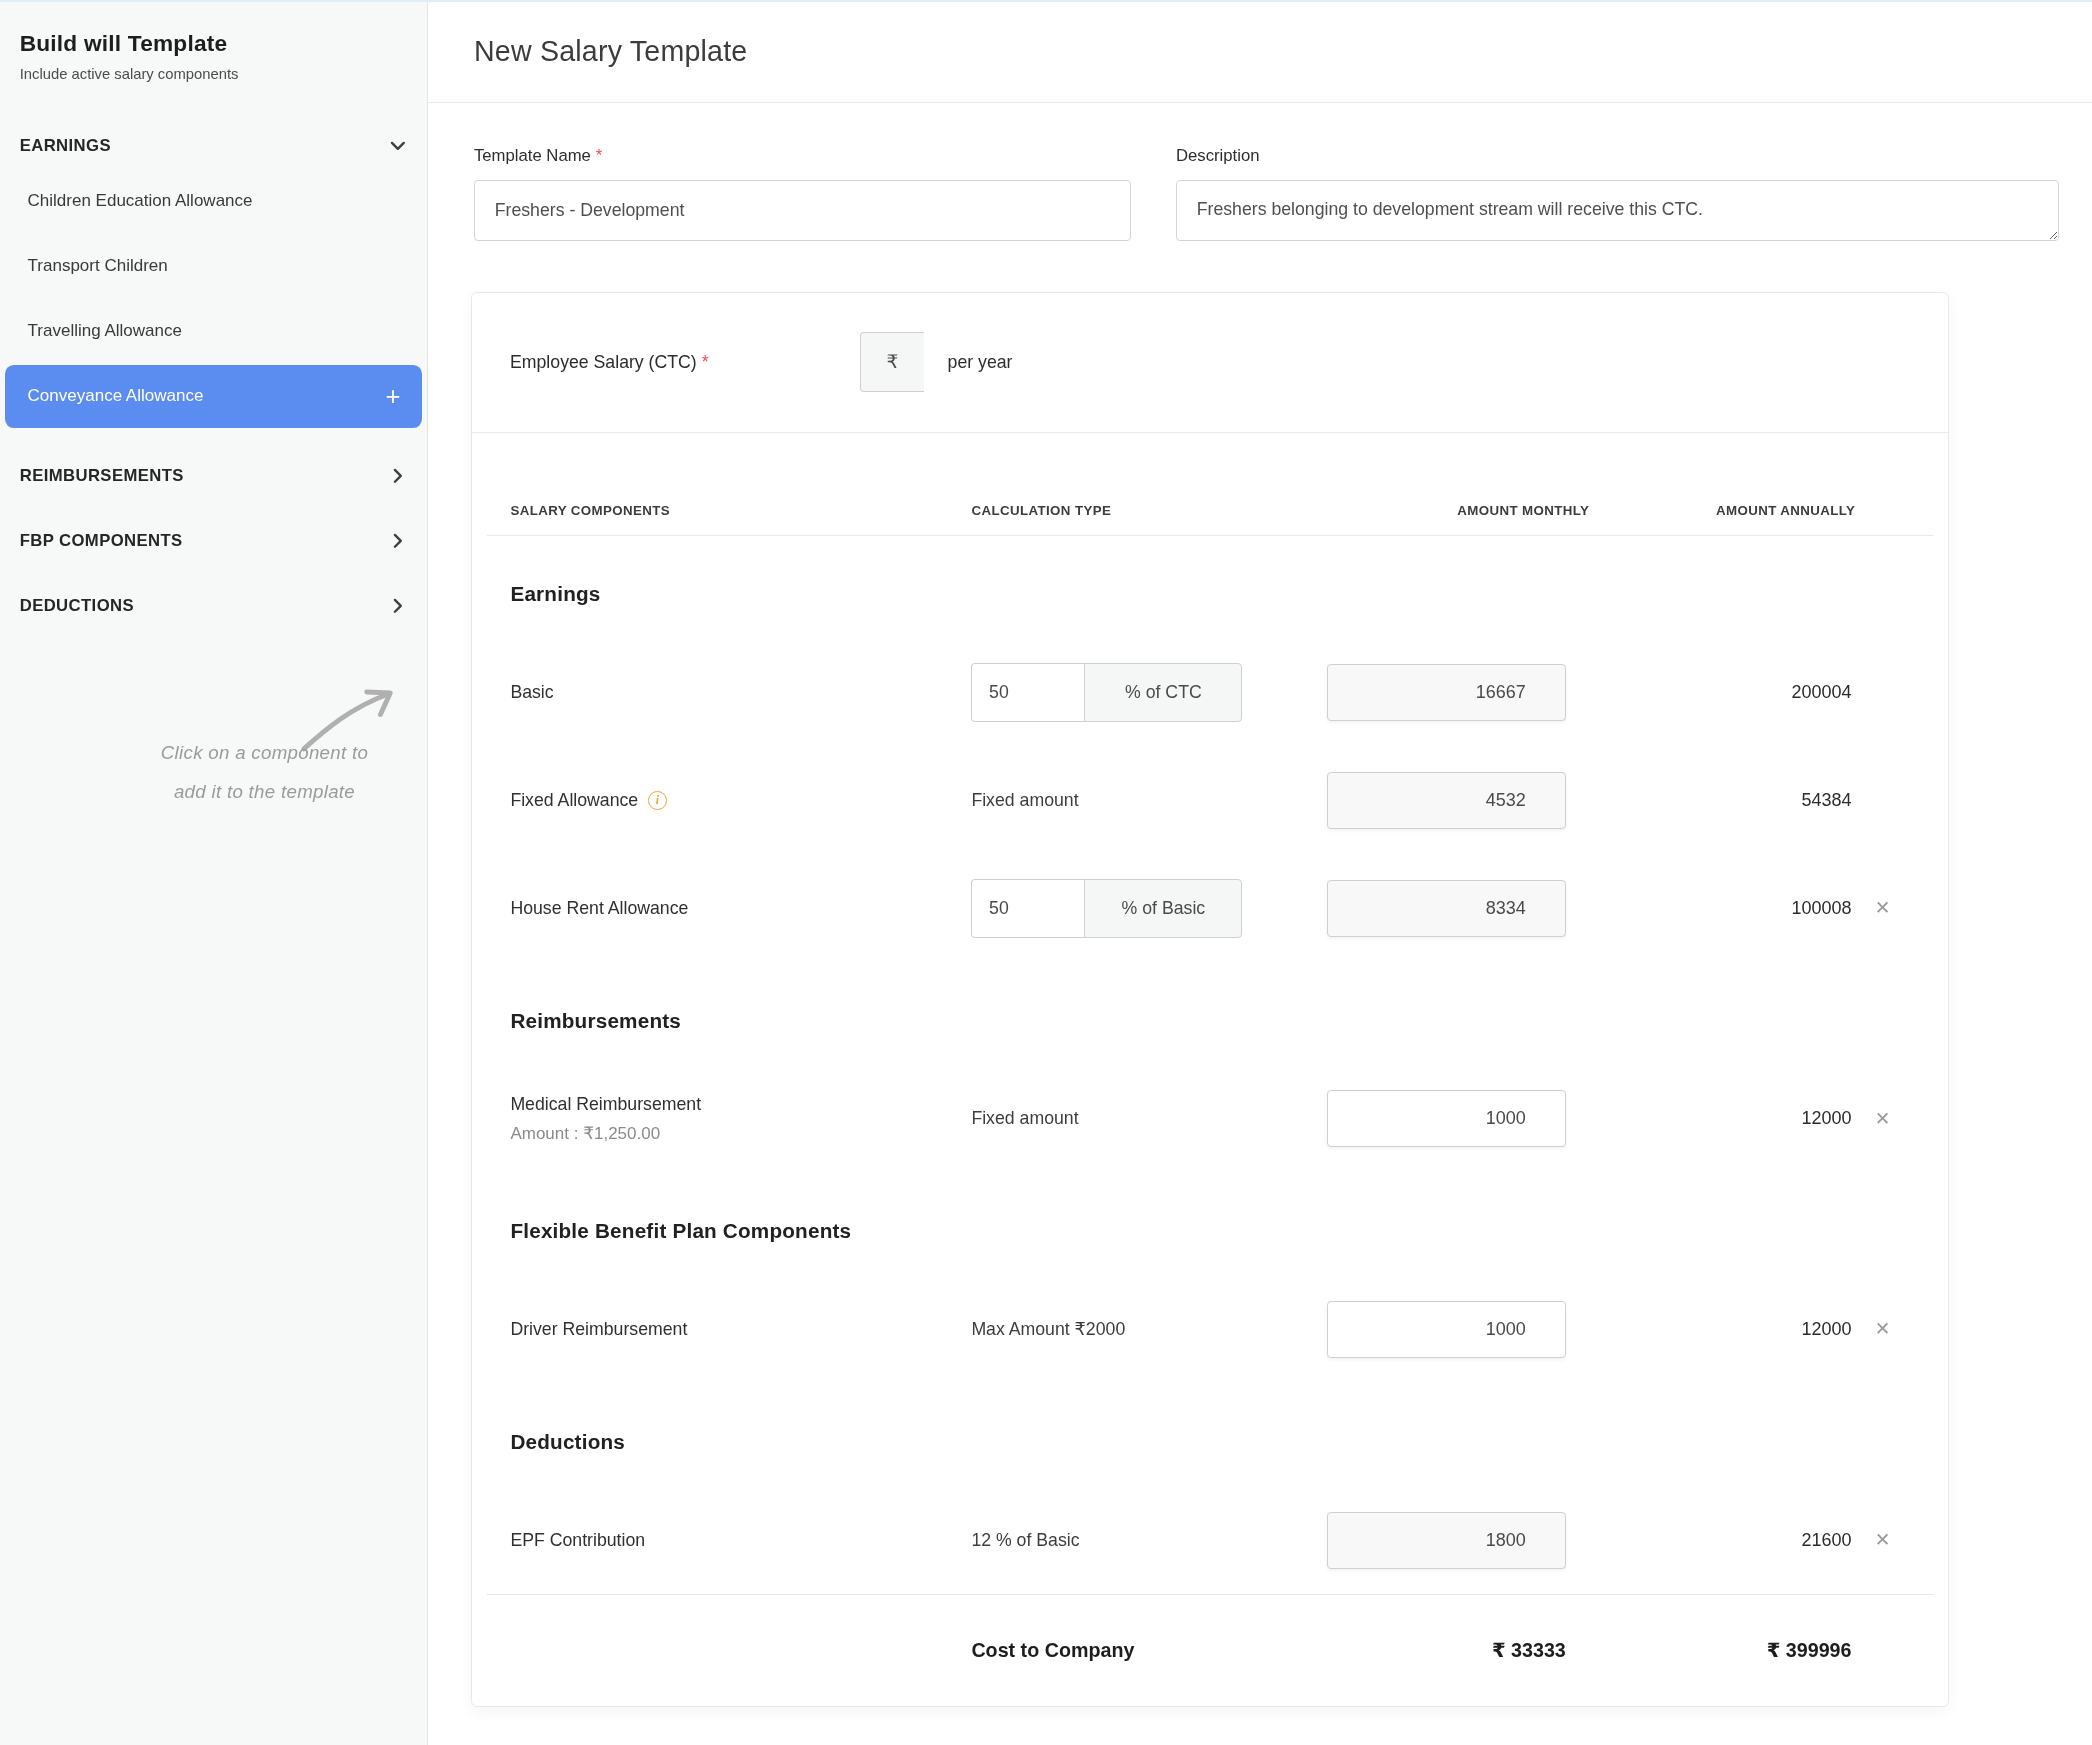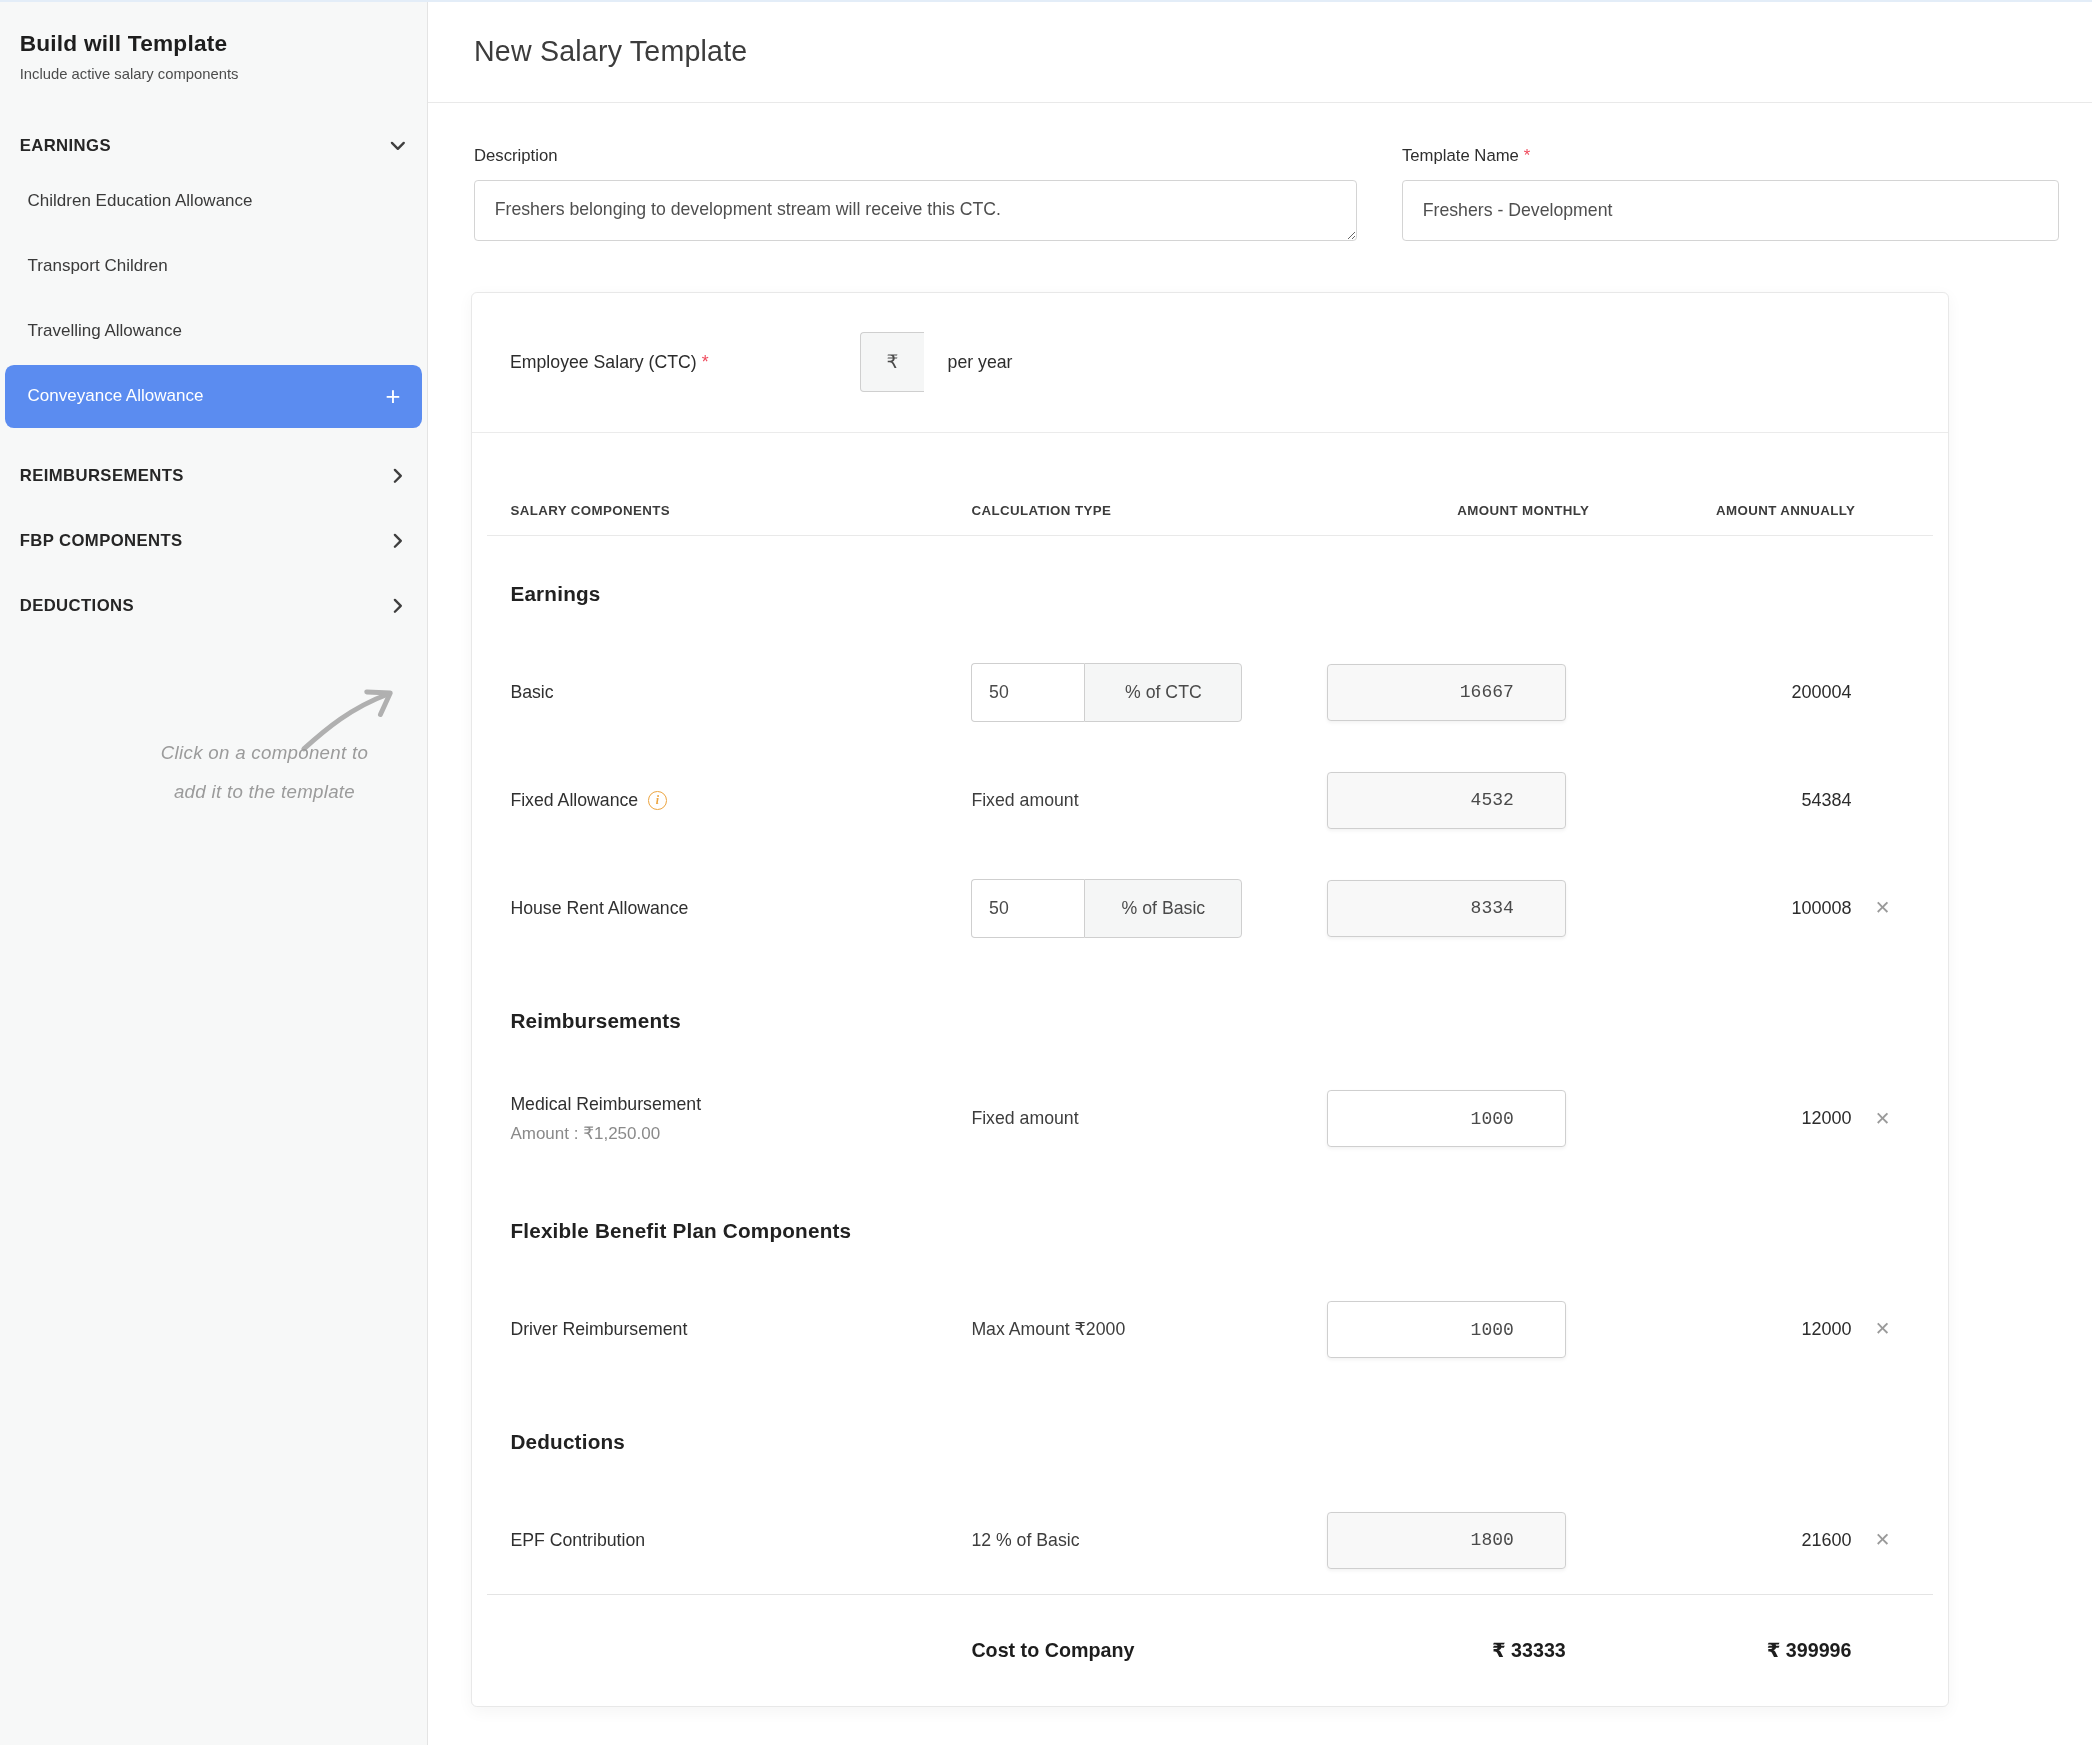--- a/index.html
+++ b/index.html
@@ -101,21 +101,21 @@
     width:113px; height:59px; border:1px solid #cfcfcf; border-right:none; border-radius:3.9px 0 0 3.9px;
     font-family:inherit; font-size:17.7px; color:#4a4a4a; padding-left:16.7px; outline:none;
   }
   .pct-addon{
     width:158px; height:59px; background:#f5f6f6; border:1px solid #cfcfcf; border-radius:0 3.9px 3.9px 0;
     display:flex; align-items:center; justify-content:center; font-size:17.7px; color:#4a4a4a;
   }
   .cmon{ display:flex; justify-content:flex-end; padding-right:23.6px;}
   .mon-input{
     width:239px; height:57px; border:1px solid #cfcfcf; border-radius:3.9px;
-    font-family:Liberation Mono, monospace; font-size:18px; color:#4a4a4a; text-align:right; padding-right:51px;
+    font-family:Liberation Sans, sans-serif; font-size:18px; color:#4a4a4a; text-align:right; padding-right:39px;
     background:#fff; outline:none; box-shadow:0 2px 3.9px rgba(0,0,0,.05);
   }
   .mon-input.ro{ background:#f8f8f8;}
   .cann{ text-align:right; font-size:18px; color:#2c2c2c; padding-right:3.9px;}
   .cdel{ display:flex; justify-content:center;}
   .xbtn{
     background:none; border:none; cursor:pointer; font-size:18.7px; color:#9a9a9a; line-height:1;
     width:31.5px; height:31.5px;
   }
   .tfoot-line{ border-bottom:1px solid #e4e4e4; margin-top:0;}
@@ -186,29 +186,29 @@
       <div class="line">add it to the template</div>
     </div>
   </aside>
 
   <main class="main">
     <div class="page-head">
       <h1 class="page-title">New Salary Template</h1>
     </div>
 
     <div class="fields">
-      <div class="field field-desc">
-        <label>Description</label>
-        <textarea class="tin" rows="1" style="">Freshers belonging to development stream will receive this CTC.</textarea>
-      </div>
       <div class="field field-name">
         <label>
           <span>Template Name</span><span class="req">*</span>
         </label>
         <input class="tin" type="text" value="Freshers - Development" style="">
+      </div>
+      <div class="field field-desc">
+        <label>Description</label>
+        <textarea class="tin" rows="1" style="">Freshers belonging to development stream will receive this CTC.</textarea>
       </div>
     </div>
 
     <section class="panel">
 
       <div class="ctc-row">
         <div class="ctc-label">
           <span>Employee Salary (CTC)</span><span class="req">*</span>
         </div>
         <div class="ctc-group">

